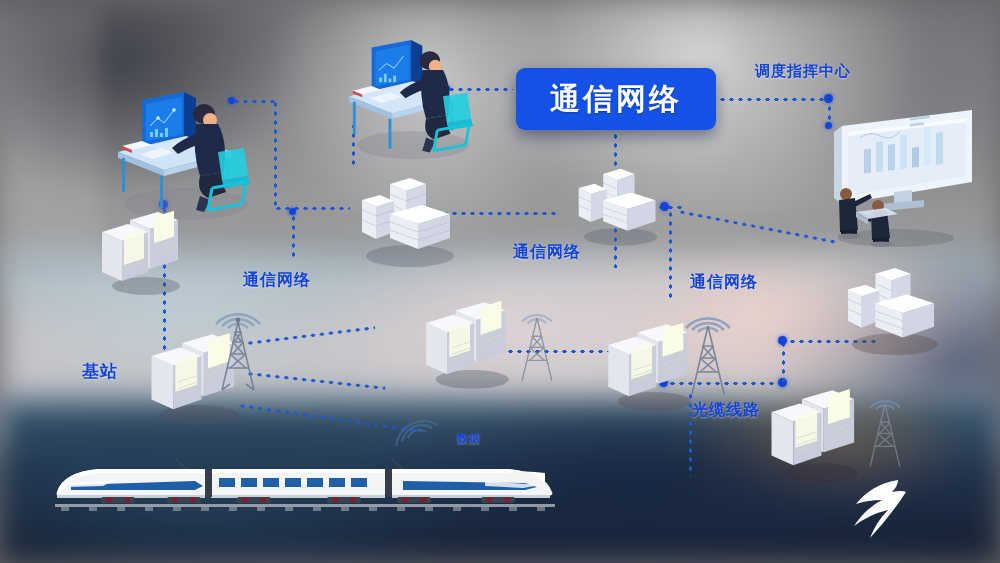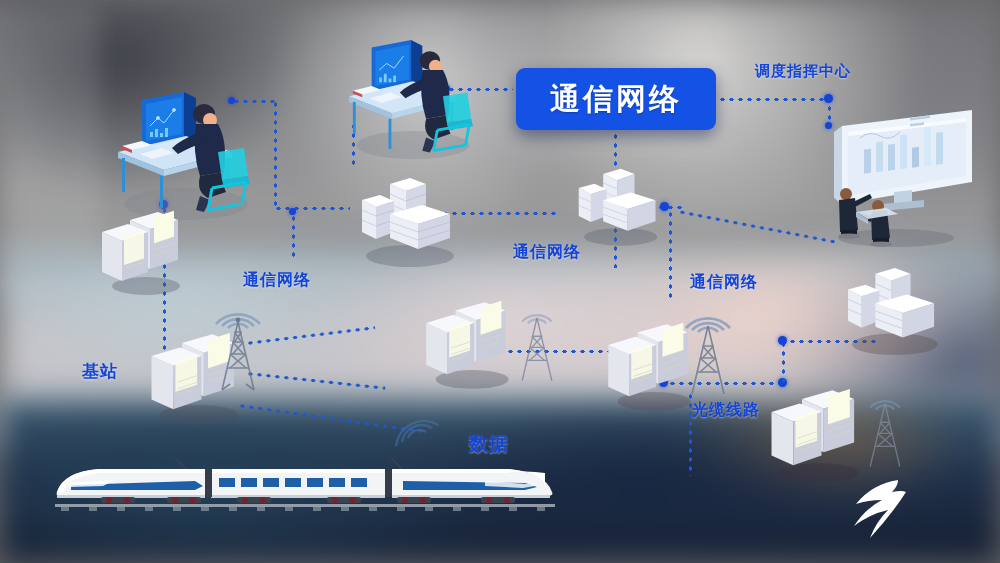--- a/index.html
+++ b/index.html
@@ -166,21 +166,21 @@
 
   <div id="title-chip">
     <span>通信网络</span>
   </div>
 
   <div class="label" style="left:755px;top:62px;font-size:15px;">调度指挥中心</div>
   <div class="label" style="left:243px;top:270px;font-size:16px;">通信网络</div>
   <div class="label" style="left:513px;top:242px;font-size:16px;">通信网络</div>
   <div class="label" style="left:690px;top:272px;font-size:16px;">通信网络</div>
   <div class="label" style="left:82px;top:360px;font-size:17px;">基站</div>
-  <div class="label" style="left:469px;top:431px;font-size:19px;">数据</div>
+  <div class="label" style="left:457px;top:431px;font-size:11px;">数据</div>
   <div class="label" style="left:692px;top:400px;font-size:16px;">光缆线路</div>
 
   <div class="ws" style="left:100px;top:92px;width:170px;height:130px;">
     <svg width="170" height="130" viewBox="0 0 170 130">
       <ellipse cx="86" cy="112" rx="62" ry="16" fill="#7f838c" opacity=".35"></ellipse>
 
       <polygon points="42,8 84,0 84,46 42,54" fill="#1769d6"></polygon>
       <polygon points="84,0 96,6 96,52 84,46" fill="#0c3f91"></polygon>
       <polygon points="46,12 82,5 82,42 46,49" fill="#1b7ee8"></polygon>
       <g stroke="#bfe6ff" stroke-width="1" opacity=".9">

